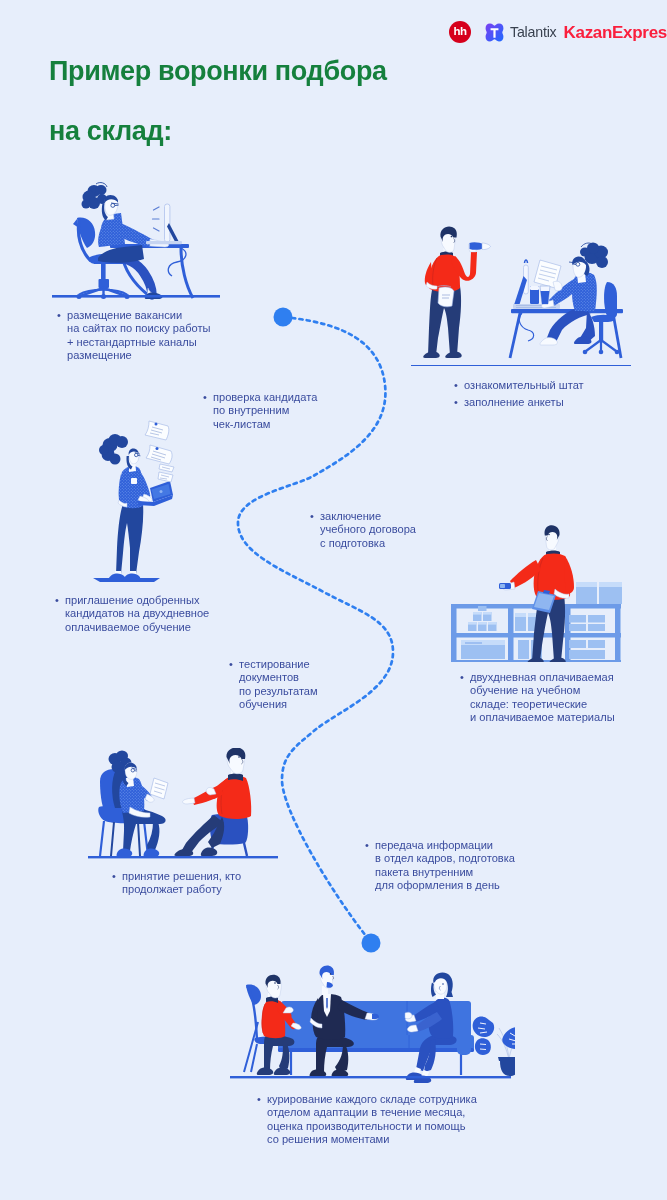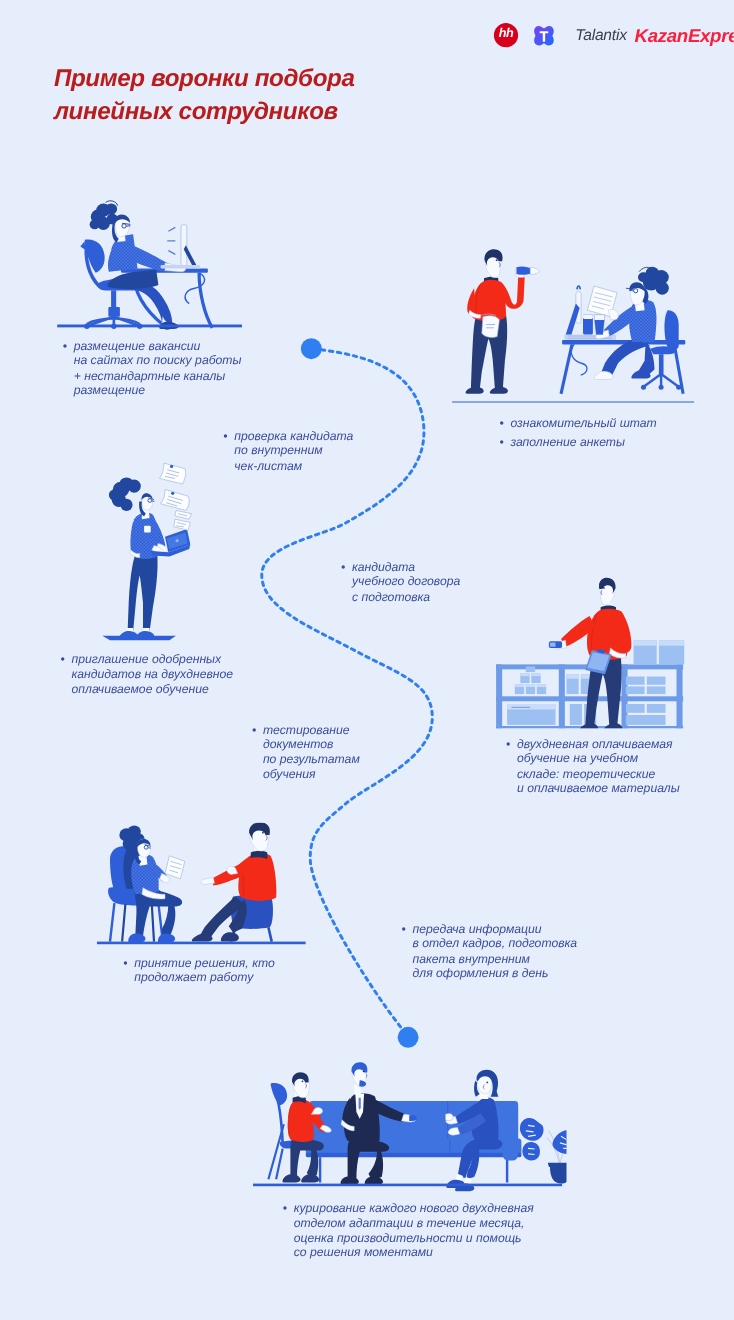--- a/index.html
+++ b/index.html
@@ -1,25 +1,25 @@
 <!DOCTYPE html>
 <html><head>
 <meta charset="utf-8">
 <style>
   html,body{margin:0;padding:0;}
   body{width:667px;height:1200px;background:#e7eefb;font-family:"Liberation Sans",sans-serif;overflow:hidden;position:relative;}
-  #page{position:absolute;left:0;top:0;width:667px;height:1200px;font-style:italic;}
+  #page{position:absolute;left:0;top:0;width:667px;height:1200px;}
   .abs{position:absolute;}
   .logos{position:absolute;left:449px;top:21px;display:flex;align-items:center;gap:0;}
-  .title{position:absolute;left:49px;top:56px;font-size:22px;font-weight:bold;line-height:30px;color:#b91c1c;letter-spacing:-0.35px;margin:0;}
+  .title{position:absolute;left:49px;top:56px;font-size:27px;font-weight:bold;line-height:30px;color:#15803d;letter-spacing:-0.35px;margin:0;}
   .cap{position:absolute;color:#3a4c9e;font-size:11.1px;line-height:13.3px;}
   .cap .b{position:absolute;left:-10px;top:0;font-size:11px;}
   svg{display:block;}
   .logo-hh{width:22px;height:22px;border-radius:50%;background:#d6001c;color:#fff;font-weight:bold;font-size:11.5px;display:flex;align-items:center;justify-content:center;letter-spacing:-0.5px;margin-right:13px;line-height:1;}
-  .logo-tal{display:flex;align-items:center;gap:18px;margin-right:7px;}
+  .logo-tal{display:flex;align-items:center;gap:5px;margin-right:7px;}
   .tal-txt{color:#39414f;font-size:14.2px;font-weight:400;letter-spacing:-0.2px;line-height:1;}
   .logo-kz{color:#fa1f3d;font-size:17px;font-weight:bold;letter-spacing:-0.3px;line-height:1;}
 </style>
 </head>
 <body>
 
 <div id="page">
 
   <div class="logos">
     <div class="logo-hh">
@@ -38,21 +38,22 @@
       </svg>
       <span class="tal-txt">Talantix</span>
     </div>
     <div class="logo-kz">
       <span>KazanExpress</span>
     </div>
   </div>
 
   <h1 class="title">
     <span>Пример воронки подбора</span><br>
-    <span>линейных сотрудников</span><br>
+    <br>
+    <span>на склад:</span>
   </h1>
 
   <svg class="abs" style="left:48px;top:178px" width="192" height="125" viewBox="0 0 192 125">
     <defs>
       <pattern id="dots1" width="3.0" height="3.0" patternUnits="userSpaceOnUse">
         <circle cx="0.75" cy="0.75" r="0.58" fill="#7099ec"></circle>
         <circle cx="2.25" cy="2.25" r="0.58" fill="#7099ec"></circle>
       </pattern>
     </defs>
 
@@ -639,21 +640,21 @@
 
   <div class="cap" style="left:65px;top:594px">
     <span class="b">•</span>
     <div>приглашение одобренных</div>
     <div>кандидатов на двухдневное</div>
     <div>оплачиваемое обучение</div>
   </div>
 
   <div class="cap" style="left:320px;top:510px">
     <span class="b">•</span>
-    <div>кандидата</div>
+    <div>заключение</div>
     <div>учебного договора</div>
     <div>с подготовка</div>
   </div>
 
   <div class="cap" style="left:239px;top:658px">
     <span class="b">•</span>
     <div>тестирование</div>
     <div>документов</div>
     <div>по результатам</div>
     <div>обучения</div>
@@ -676,19 +677,19 @@
   <div class="cap" style="left:375px;top:839px">
     <span class="b">•</span>
     <div>передача информации</div>
     <div>в отдел кадров, подготовка</div>
     <div>пакета внутренним</div>
     <div>для оформления в день</div>
   </div>
 
   <div class="cap" style="left:267px;top:1093px">
     <span class="b">•</span>
-    <div>курирование каждого нового двухдневная</div>
+    <div>курирование каждого складе сотрудника</div>
     <div>отделом адаптации в течение месяца,</div>
     <div>оценка производительности и помощь</div>
     <div>со решения моментами</div>
   </div>
 
 </div>
 
 </body></html>

